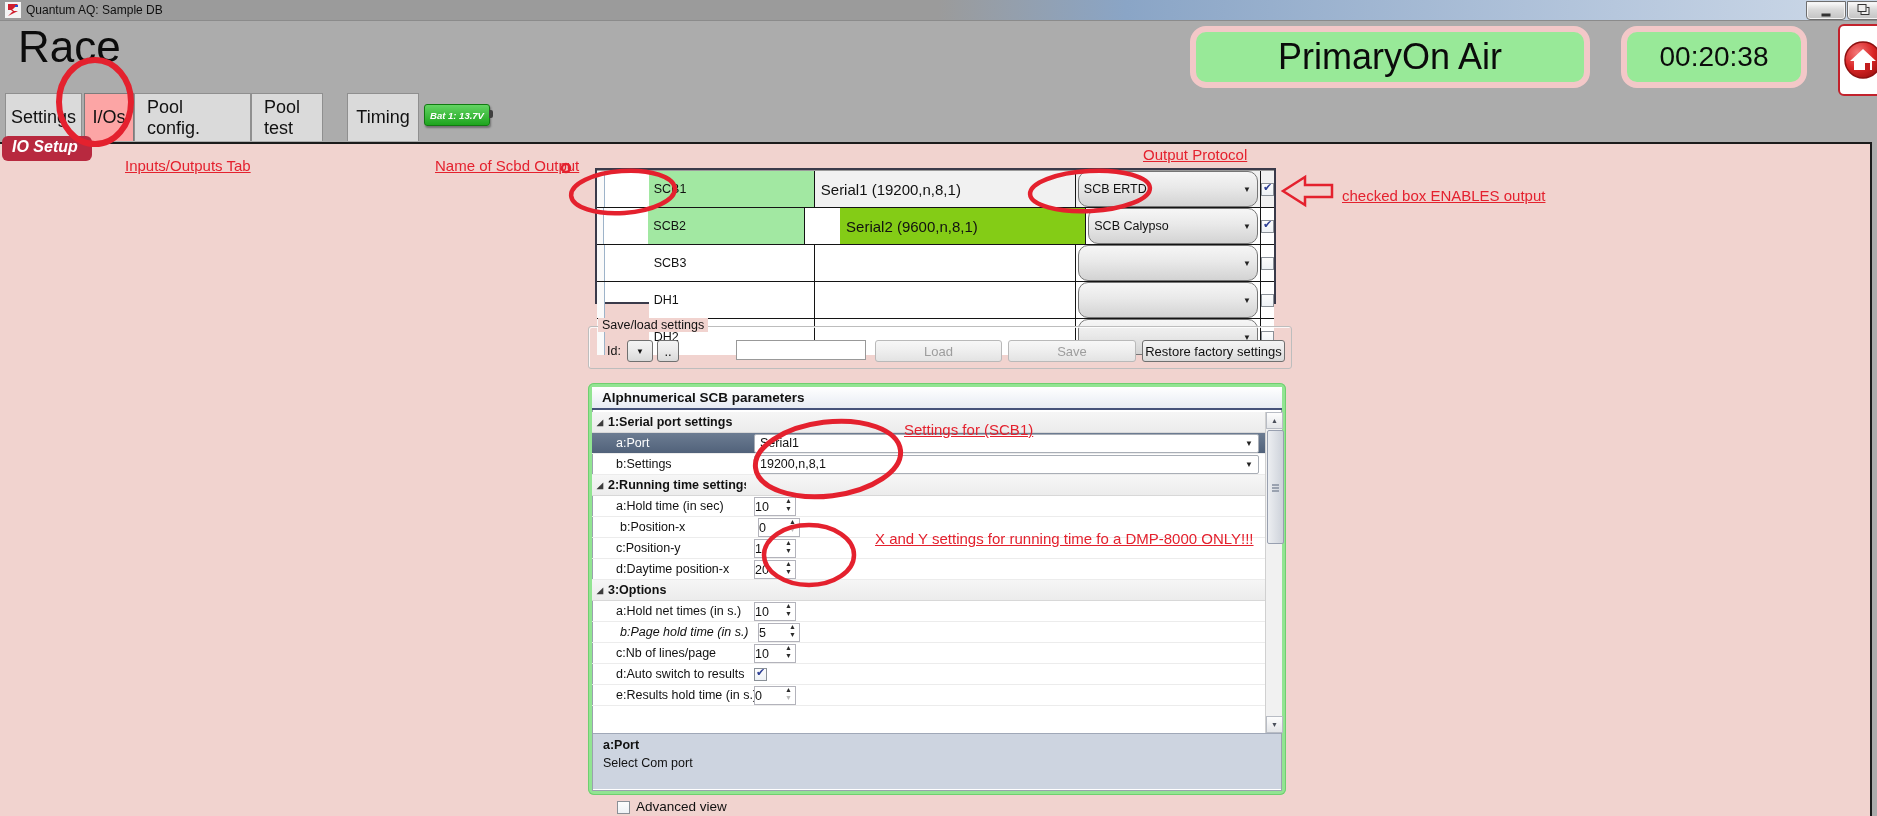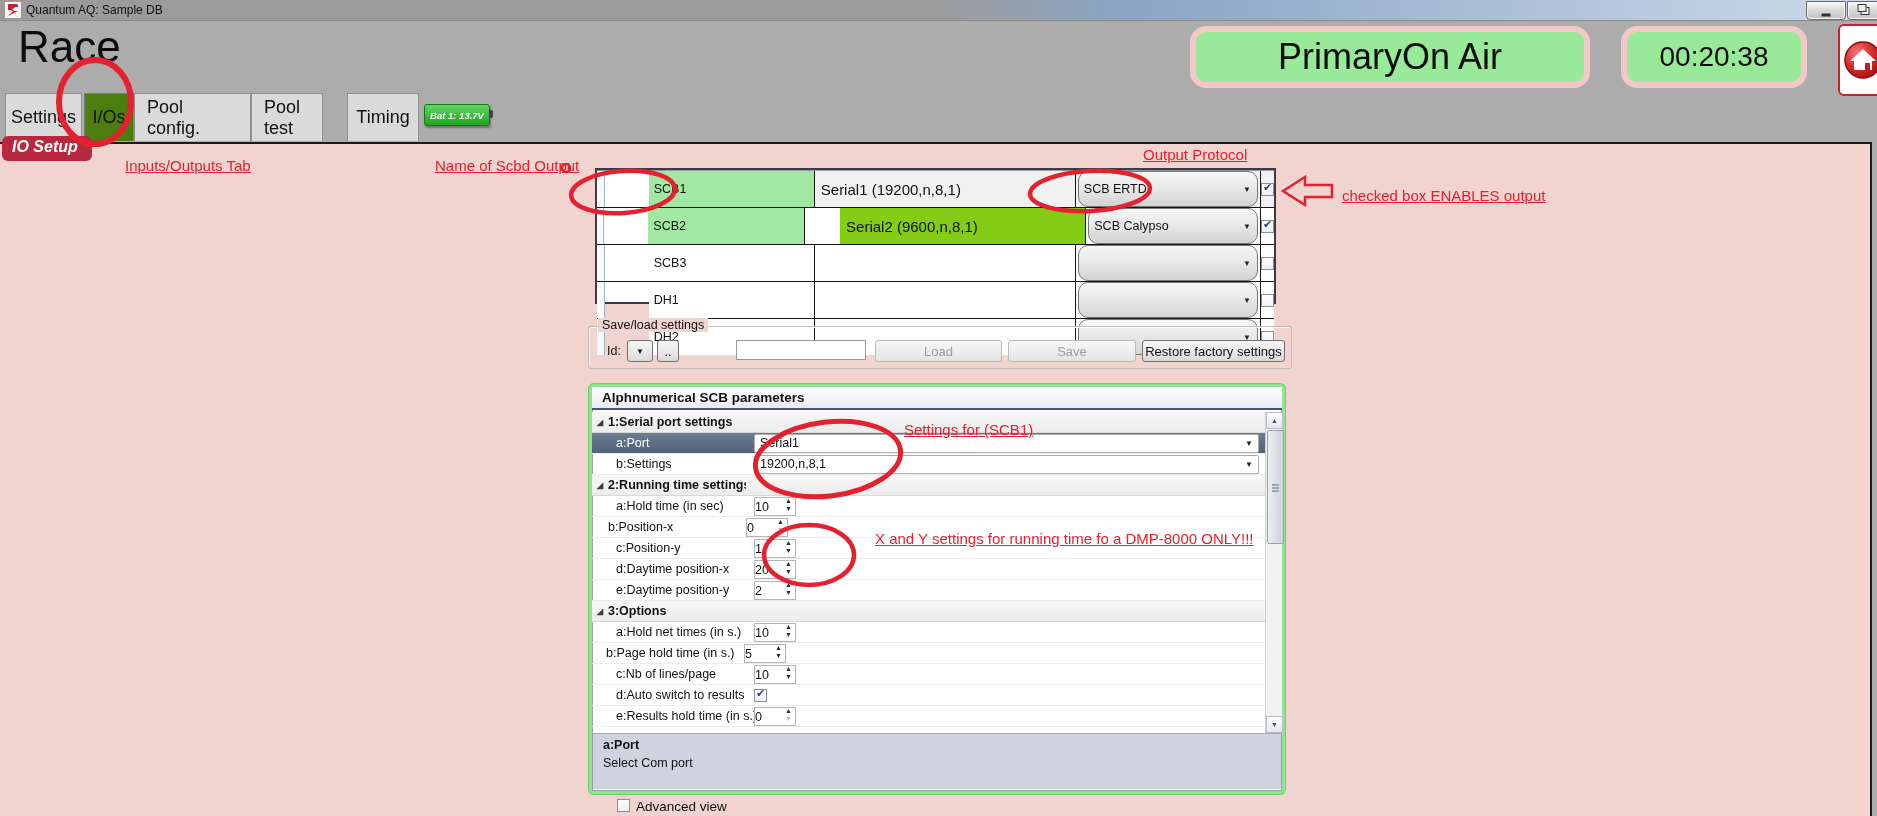--- a/index.html
+++ b/index.html
@@ -25,21 +25,21 @@
   .badge{border:6px solid #f3c8c8;border-radius:16px;background:#98e998;
          display:flex;align-items:center;justify-content:center;color:#0b0b0b;}
   .onair{left:1190px;top:26px;width:388px;height:50px;font-size:36px;}
   .clock{left:1621px;top:26px;width:174px;height:50px;font-size:28px;}
   .home-btn{left:1838px;top:24px;width:46px;height:68px;background:#fff;border:2px solid #c2222c;
             border-radius:6px;display:flex;align-items:center;justify-content:center;}
 
   
   .tab{position:absolute;top:93px;height:48px;background:#dadada;border:1px solid #8f8f8f;border-bottom:none;
        display:flex;align-items:center;justify-content:center;font-size:18px;padding:0 12px;box-sizing:border-box;}
-  .tab.selected{background:#4d7c0f;z-index:3;border-color:#7c7c7c;}
+  .tab.selected{background:#fca5a5;z-index:3;border-color:#7c7c7c;}
   .battery{left:424px;top:104px;width:64px;height:20px;background:linear-gradient(180deg,#63d463,#1ea51e);
            border:1px solid #117a11;border-radius:3px;color:#fff;font-size:9.5px;font-weight:bold;
            display:flex;align-items:center;justify-content:center;box-shadow:1px 2px 2px rgba(0,0,0,.35);font-style:italic;}
   .battery-nub{left:489px;top:110px;width:4px;height:8px;background:#3f3f3f;border-radius:0 2px 2px 0;}
   .io-chip{left:2px;top:136px;background:#b8293f;color:#fff;font-style:italic;font-weight:bold;
            font-size:16px;padding:2px 14px 5px 10px;border-radius:6px;z-index:4;}
 
   
   .content{left:0;top:142px;width:1872px;height:674px;background:#f1d3cf;
            border-top:2px solid #1b1b1b;border-right:2px solid #1b1b1b;box-sizing:border-box;}
@@ -107,21 +107,21 @@
   .sbtn{position:absolute;left:0;width:17px;height:17px;background:linear-gradient(180deg,#fdfdfd,#e3e5e8);
         border:1px solid #b8bcc4;box-sizing:border-box;color:#4a4f5a;font-size:7px;text-align:center;line-height:15px;}
   .sthumb{position:absolute;left:1px;width:15px;border:1px solid #98a0b0;border-radius:2px;
           background:linear-gradient(90deg,#eceef1,#cdd2da);}
   .sgrip{position:absolute;left:4px;top:50%;width:7px;height:1.5px;background:#9aa2b0;box-shadow:0 -3px 0 #9aa2b0,0 3px 0 #9aa2b0;}
   .desc-pane{left:593px;top:733px;width:688px;height:56px;background:#cdd4e0;border-top:1px solid #a0a8b8;
              box-sizing:border-box;padding:4px 0 0 10px;}
   .desc-title{font-size:12.5px;font-weight:bold;}
   .desc-text{font-size:12.5px;margin-top:4px;}
 
-  .adv-row{left:589px;top:799px;display:flex;align-items:flex-start;gap:6px;padding-left:28px;}
+  .adv-row{left:589px;top:799px;display:flex;align-items:flex-end;gap:6px;padding-left:28px;}
   .adv-label{font-size:13.5px;}
 
   svg.overlay{position:absolute;left:0;top:0;width:1877px;height:816px;pointer-events:none;z-index:9;}
 </style>
 </head>
 <body>
 
 <div class="screen">
 
   <div class="abs titlebar">
@@ -302,21 +302,21 @@
           <div class="spinbox">
             <div class="spin-val">10</div>
             <div class="spin-arrows">
               <span>▲</span>
               <span class="">▼</span>
             </div>
           </div>
         </div>
       </div>
       <div class="grow">
-        <span class="glabel" style="margin-left: 8px;">b:Position-x</span>
+        <span class="glabel" style="margin-left: 20px;">b:Position-x</span>
         <div class="editor-area">
           <div class="spinbox">
             <div class="spin-val">0</div>
             <div class="spin-arrows">
               <span>▲</span>
               <span class="dis">▼</span>
             </div>
           </div>
         </div>
       </div>
@@ -330,32 +330,20 @@
               <span class="">▼</span>
             </div>
           </div>
         </div>
       </div>
       <div class="grow">
         <span class="glabel" style="margin-left: 16px;">d:Daytime position-x</span>
         <div class="editor-area">
           <div class="spinbox">
             <div class="spin-val">20</div>
-            <div class="spin-arrows">
-              <span>▲</span>
-              <span class="">▼</span>
-            </div>
-          </div>
-        </div>
-      </div>
-      <div class="grow">
-        <span class="glabel" style="margin-left: 16px;">e:Daytime position-y</span>
-        <div class="editor-area">
-          <div class="spinbox">
-            <div class="spin-val">2</div>
             <div class="spin-arrows">
               <span>▲</span>
               <span class="">▼</span>
             </div>
           </div>
         </div>
       </div>
       <div class="grow cat">
         <span class="exp">◢</span>
         <span class="glabel">3:Options</span>
@@ -366,21 +354,21 @@
           <div class="spinbox">
             <div class="spin-val">10</div>
             <div class="spin-arrows">
               <span>▲</span>
               <span class="">▼</span>
             </div>
           </div>
         </div>
       </div>
       <div class="grow">
-        <span class="glabel" style="margin-left: 6px;">b:Page hold time (in s.)</span>
+        <span class="glabel" style="margin-left: 20px; font-style: italic;">b:Page hold time (in s.)</span>
         <div class="editor-area">
           <div class="spinbox">
             <div class="spin-val">5</div>
             <div class="spin-arrows">
               <span>▲</span>
               <span class="">▼</span>
             </div>
           </div>
         </div>
       </div>

